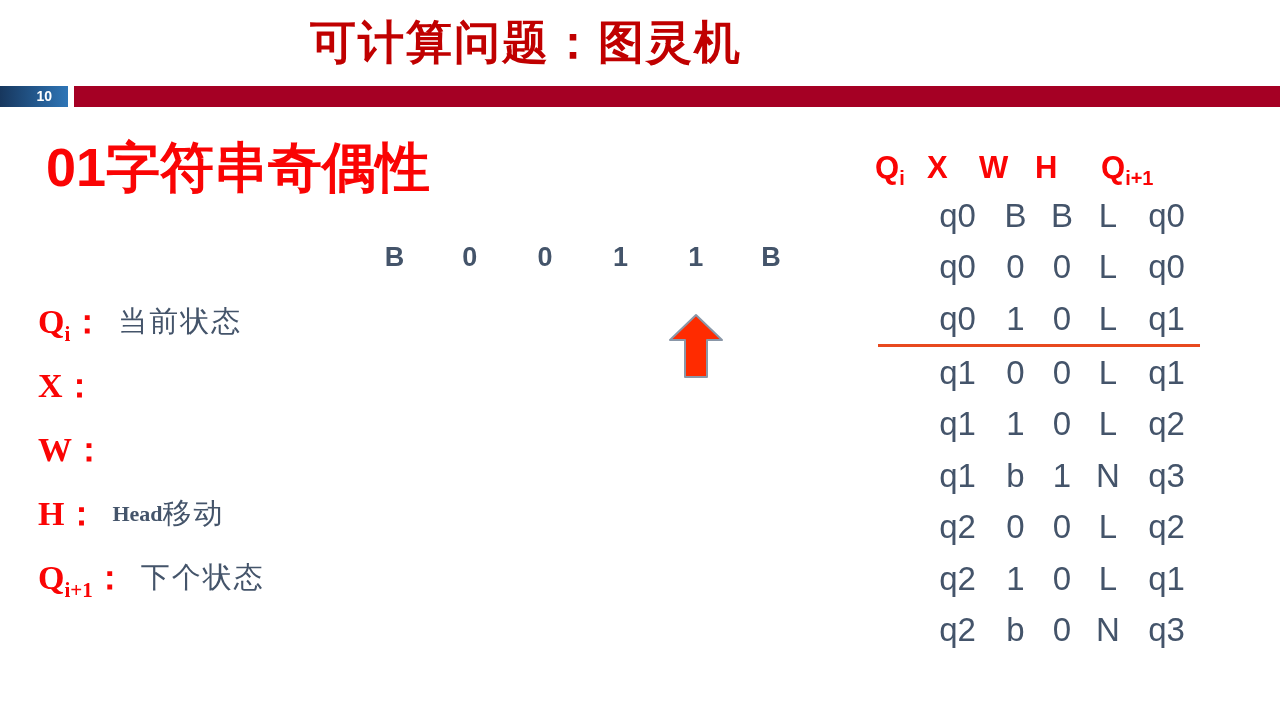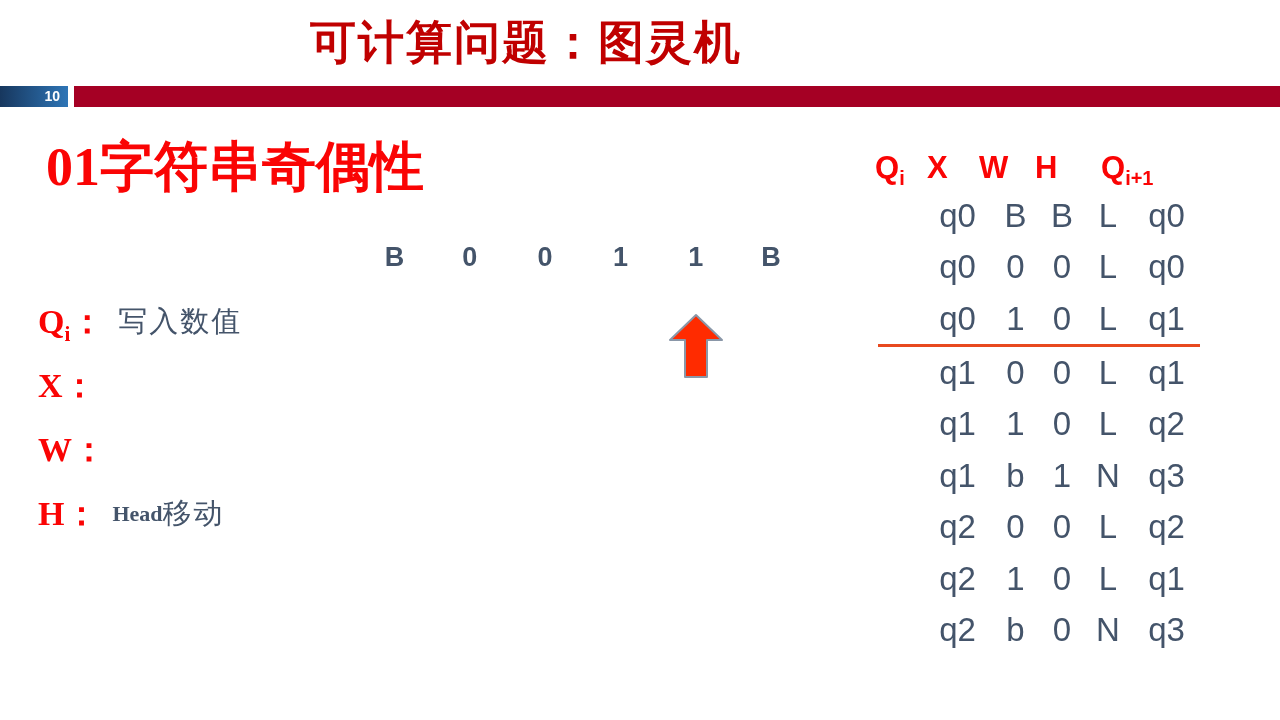--- a/index.html
+++ b/index.html
@@ -9,29 +9,29 @@
   }
   .slide-title{
     position:absolute;top:12px;left:0;width:1052px;text-align:center;
     font-size:46px;font-weight:bold;color:var(--title-red);letter-spacing:2px;
     font-family:"Liberation Sans","DejaVu Sans",sans-serif;
   }
   .page-box{
     position:absolute;left:0;top:86px;width:68px;height:21px;box-sizing:border-box;
     background:linear-gradient(90deg,var(--page-blue-dark),var(--page-blue-light));
     color:#fff;font-size:14px;font-weight:bold;text-align:right;
-    line-height:21px;padding-right:8px;
+    line-height:21px;padding-right:16px;
   }
   .red-bar{
     position:absolute;left:74px;top:86px;width:1206px;height:21px;
     background:var(--bar-red);
   }
   .section-heading{
     position:absolute;left:46px;top:138px;
-    font-family:Liberation Serif, serif;
+    font-family:Liberation Sans, sans-serif;
     font-weight:bold;font-size:54px;line-height:1.1;color:var(--bright-red);
   }
   .tape{position:absolute;left:358px;top:219px;display:flex;}
   .tape-cell{
     width:73px;height:77px;background:var(--tape-blue);margin-right:2.3px;
     display:flex;align-items:center;justify-content:center;
     font-size:27px;font-weight:bold;color:var(--dark-text);
   }
   .head-arrow{position:absolute;top:313px;width:56px;height:66px;}
   .legend{position:absolute;left:38px;top:290px;}
@@ -93,32 +93,36 @@
 
 <div class="head-arrow" style="left: 668.2px;">
   <svg width="56" height="66" viewBox="0 0 56 66">
     <polygon points="28,2 54,27 39,27 39,64 17,64 17,27 2,27" fill="#FF2B00" stroke="#8A97A8" stroke-width="2" stroke-linejoin="round"></polygon>
   </svg>
 </div>
 
 <div class="legend">
     <div class="legend-line">
       <span class="legend-sym">Q<sub>i</sub>：</span>
-      <span class="legend-label">写入数值</span>
+      <span class="legend-label">当前状态</span>
     </div>
     <div class="legend-line">
       <span class="legend-sym">X：</span>
     </div>
     <div class="legend-line">
       <span class="legend-sym">W：</span>
     </div>
     <div class="legend-line">
       <span class="legend-sym">H：</span>
       <span class="legend-en">Head</span>
       <span class="legend-label">移动</span>
+    </div>
+    <div class="legend-line">
+      <span class="legend-sym">Q<sub>i+1</sub>：</span>
+      <span class="legend-label">下个状态</span>
     </div>
   </div>
 
 <div class="t-header">
     <div class="th">Q<sub>i</sub></div>
     <div class="th">X</div>
     <div class="th">W</div>
     <div class="th">H</div>
     <div class="th">Q<sub>i+1</sub></div>
   </div>

